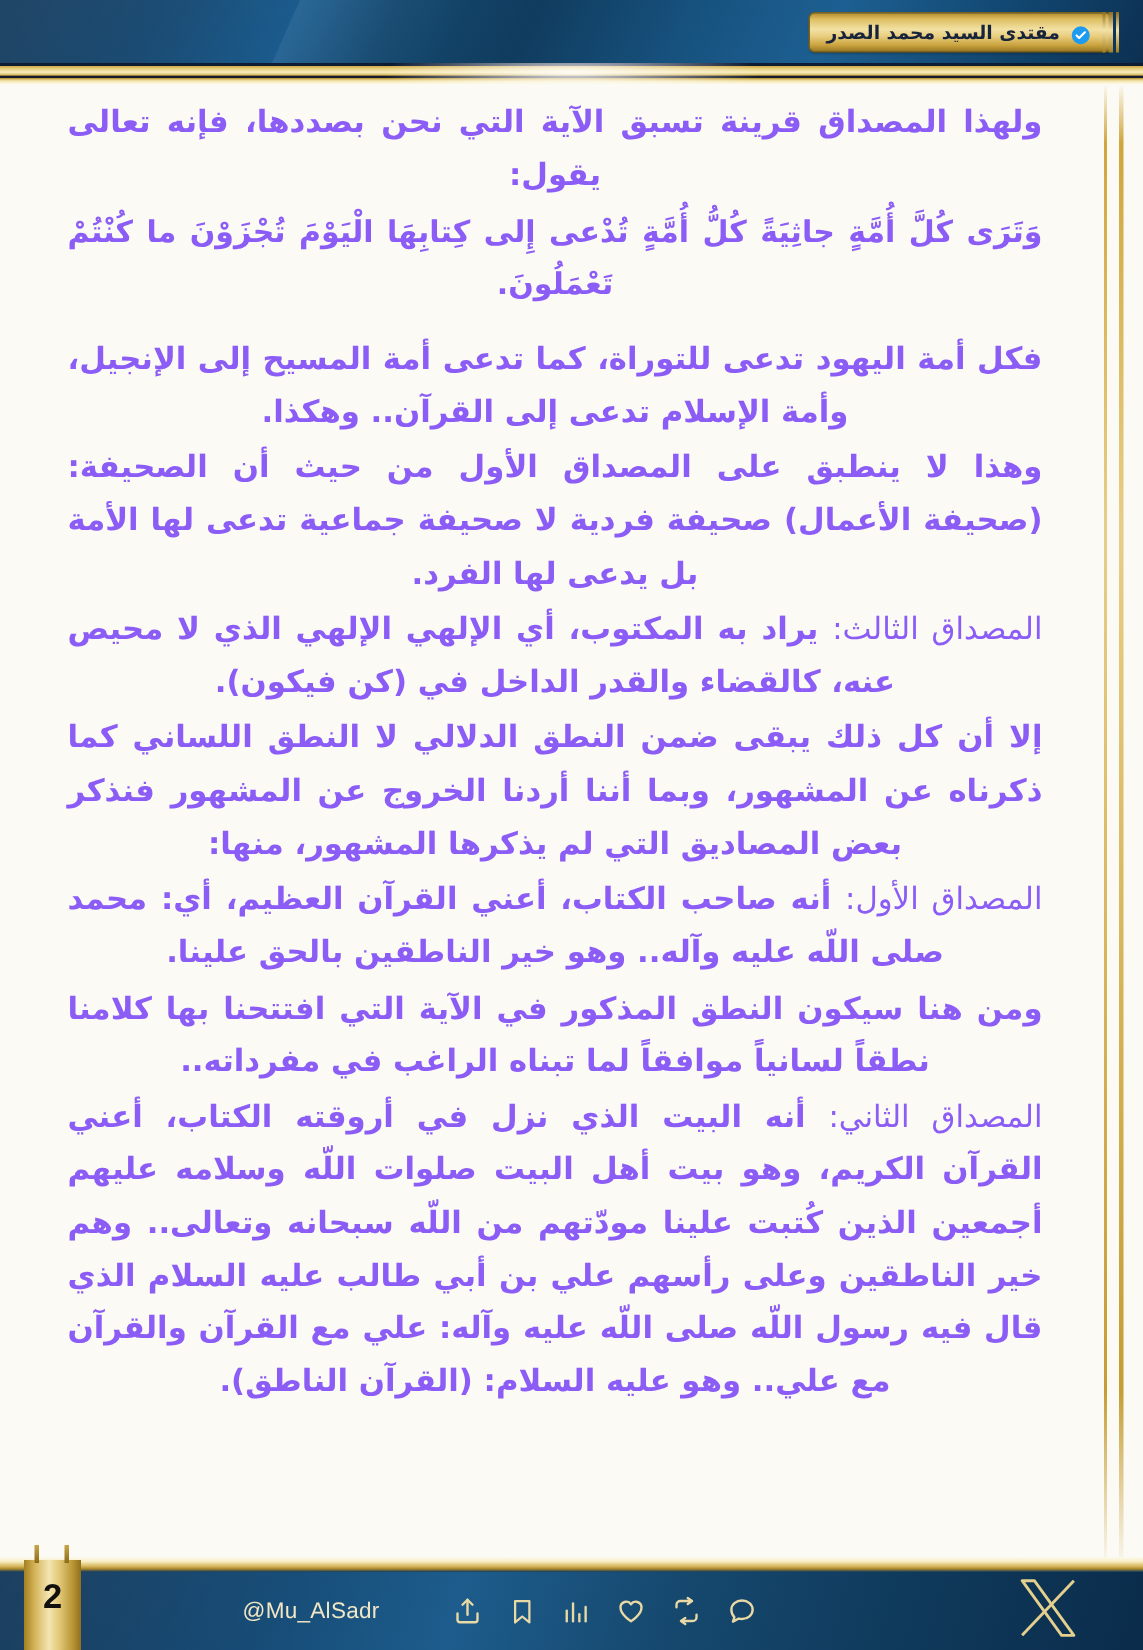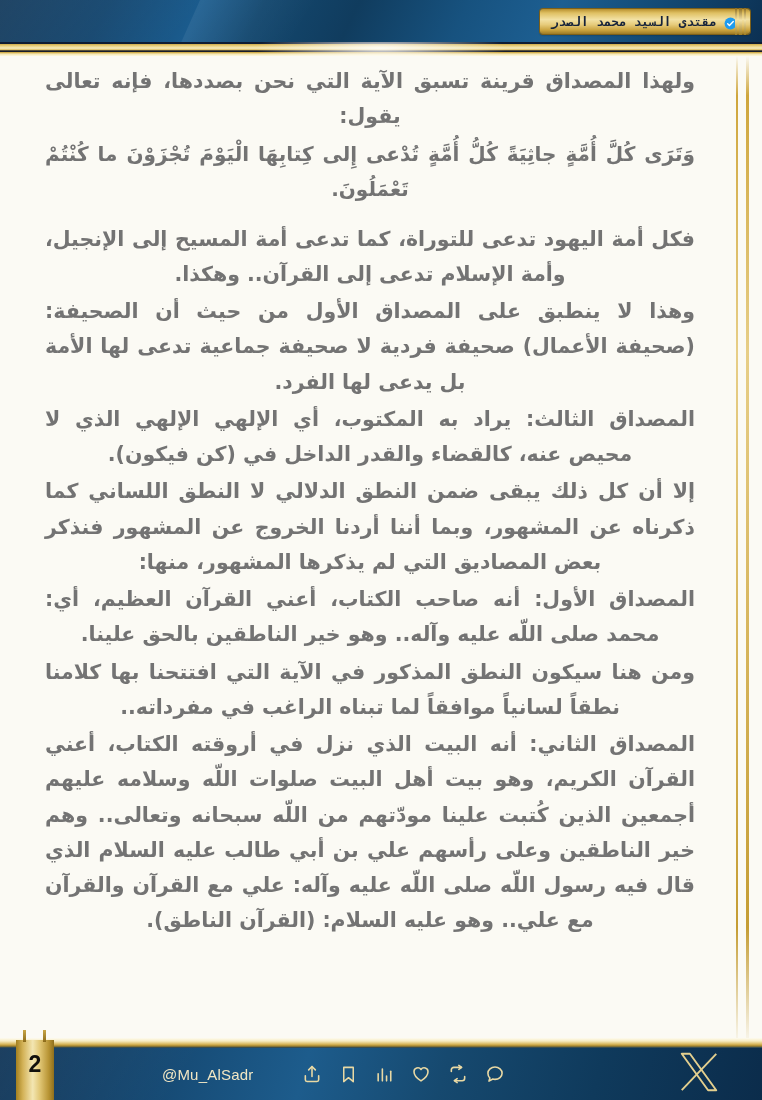--- a/index.html
+++ b/index.html
@@ -107,21 +107,20 @@
       #b8902f 0%, #dfc063 16%, #f2e1a4 42%, #e7cc7c 62%, #c9a23d 85%, #9c7a26 100%);
     box-shadow:0 0 0 1px #7d6019, 0 1px 2px rgba(0,0,0,.45);
   }
   .badge-text {
     font-size:12.5px;
     font-weight:bold;
     color:#16233a;
     letter-spacing:.3px;
     white-space:nowrap;
     direction:rtl;
-    font-family:Liberation Mono, monospace;
   }
   .verified {
     width:13px; height:13px;
     flex:0 0 13px;
   }
 
   .badge-bars {
     position:absolute;
     top:8px;
     left:735px;
@@ -157,34 +156,34 @@
   
   .content {
     position:absolute;
     top:64px;
     left:45px;
     width:650px;
     height:975px;
     direction:rtl;
     text-align:justify;
     text-align-last:center;
-    color:#737373;
+    color:#8b5cf6;
   }
 
   .para {
     font-size:20.5px;
     line-height:1.72;
     font-weight:bold;
     margin-bottom:2px;
     text-align:justify;
     text-justify:inter-word;
   }
 
   .para .lead {
-    font-weight:bold;
+    font-weight:normal;
   }
 
   
   .verse {
     font-size:20px;
     line-height:1.78;
     font-weight:bold;
     letter-spacing:.2px;
     margin-bottom:14px;
     text-align:justify;

